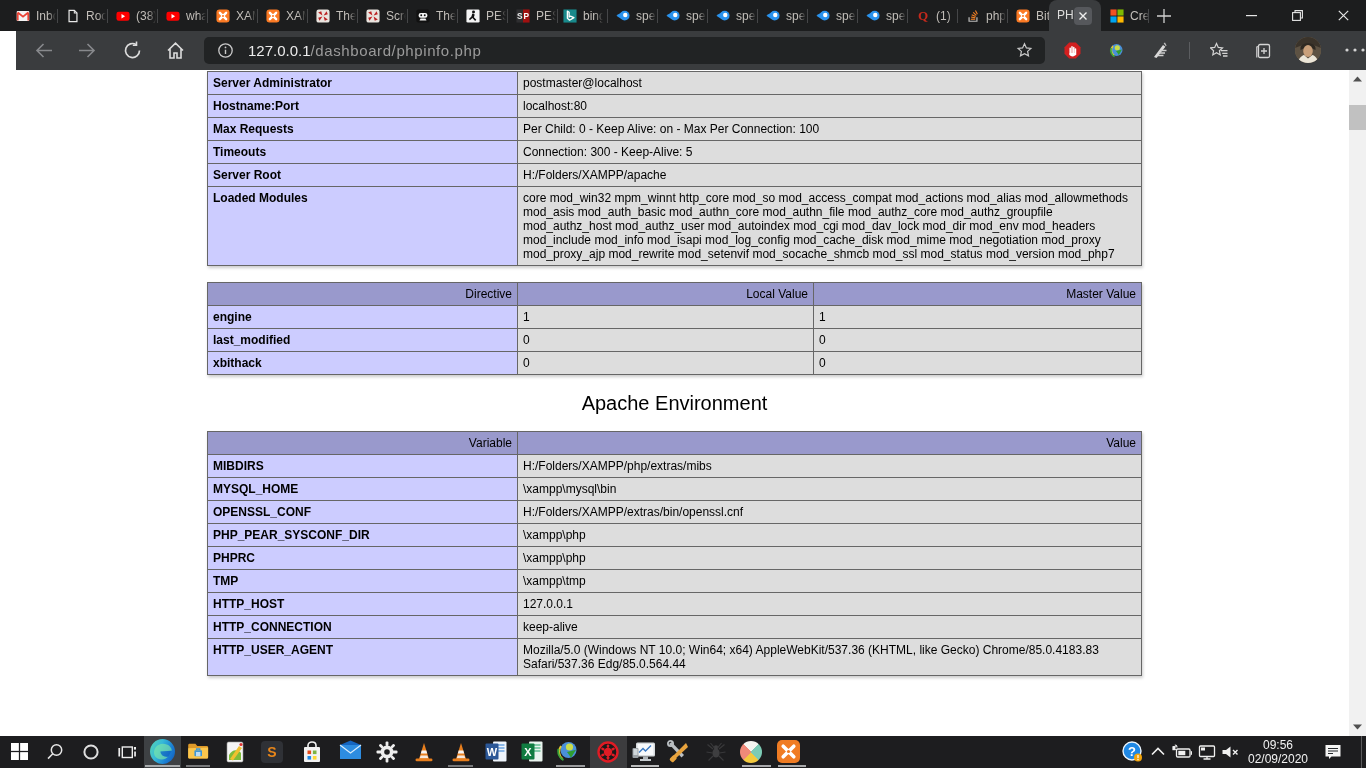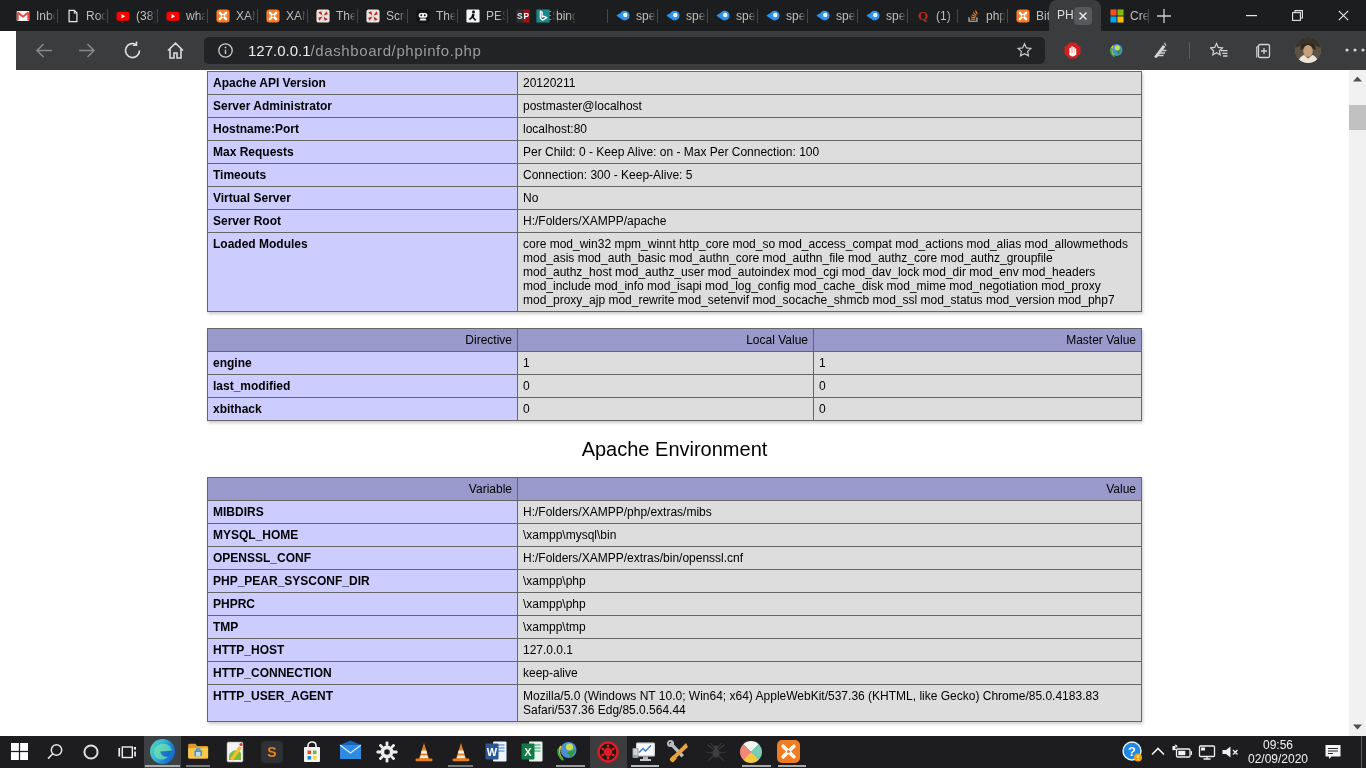--- a/index.html
+++ b/index.html
@@ -147,21 +147,21 @@
         <svg width="14" height="14" viewBox="0 0 16 16">
           <rect x="0.5" y="0.5" width="7.5" height="15" fill="#2e2e30"></rect>
           <rect x="8" y="0.5" width="7.5" height="15" fill="#a01010"></rect>
           <text x="4.2" y="11.5" font-family="Liberation Sans" font-size="9.5" font-weight="bold" fill="#e8e8e8" text-anchor="middle">S</text>
           <text x="11.6" y="11.5" font-family="Liberation Sans" font-size="9.5" font-weight="bold" fill="#fff" text-anchor="middle">P</text>
         </svg>
       </div>
       <div class="ttl">PES</div>
     </div>
 <div class="tsep" style="left:557px"></div>
-<div class="tab" style="left:528px">
+<div class="tab" style="left:555px">
       <div class="fav">
         <svg width="14" height="14" viewBox="0 0 16 16">
           <rect x="0.5" y="0.5" width="15" height="15" fill="#18898b"></rect>
           <path d="M5 2.5 v8 l2.5 2.3 5 -3 -4 -1.6 -1.5 1 v-5.5 z" fill="none" stroke="#fff" stroke-width="1.5" stroke-linejoin="round"></path>
         </svg>
       </div>
       <div class="ttl">bing</div>
     </div>
 <div class="tsep" style="left:607px"></div>
 <div class="tab" style="left:608px">
@@ -369,43 +369,35 @@
 </div>
 <div id="page">
     <div id="content">
 <div style="height:1px"></div>
 <table>
         <colgroup>
           <col style="width:310px">
           <col style="width:624px">
         </colgroup>
 <tbody>
-          <tr>
-            <td class="e">Apache API Version</td>
-            <td class="v">20120211</td>
-          </tr>
 <tr>
             <td class="e">Server Administrator</td>
             <td class="v">postmaster@localhost</td>
           </tr>
 <tr>
             <td class="e">Hostname:Port</td>
             <td class="v">localhost:80</td>
           </tr>
 <tr>
             <td class="e">Max Requests</td>
             <td class="v">Per Child: 0 - Keep Alive: on - Max Per Connection: 100</td>
           </tr>
 <tr>
             <td class="e">Timeouts</td>
             <td class="v">Connection: 300 - Keep-Alive: 5</td>
-          </tr>
-<tr>
-            <td class="e">Virtual Server</td>
-            <td class="v">No</td>
           </tr>
 <tr>
             <td class="e">Server Root</td>
             <td class="v">H:/Folders/XAMPP/apache</td>
           </tr>
 <tr>
             <td class="e">Loaded Modules</td>
             <td class="v" style="white-space:normal">core mod_win32 mpm_winnt http_core mod_so mod_access_compat mod_actions mod_alias mod_allowmethods<br>mod_asis mod_auth_basic mod_authn_core mod_authn_file mod_authz_core mod_authz_groupfile<br>mod_authz_host mod_authz_user mod_autoindex mod_cgi mod_dav_lock mod_dir mod_env mod_headers<br>mod_include mod_info mod_isapi mod_log_config mod_cache_disk mod_mime mod_negotiation mod_proxy<br>mod_proxy_ajp mod_rewrite mod_setenvif mod_socache_shmcb mod_ssl mod_status mod_version mod_php7</td>
           </tr>
 </tbody>

